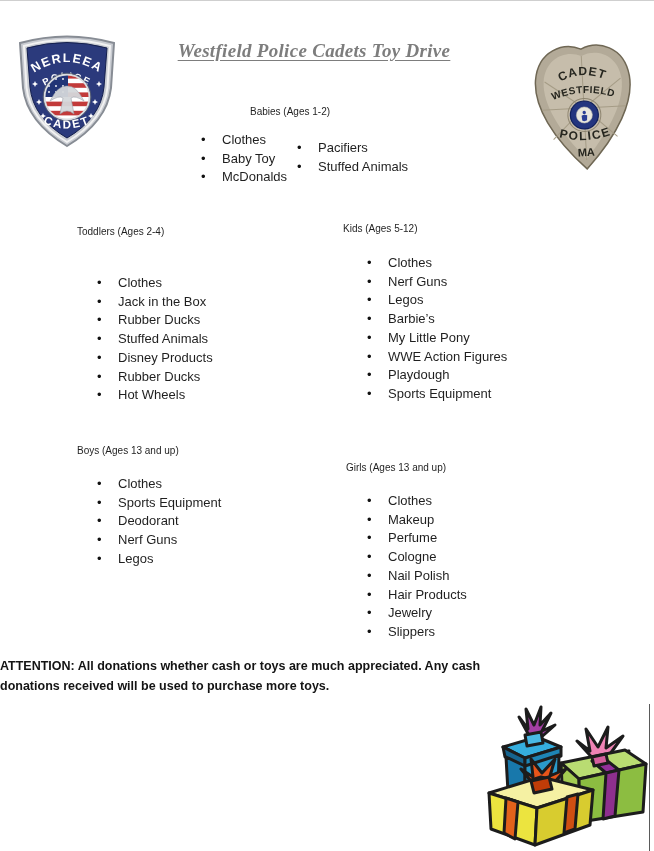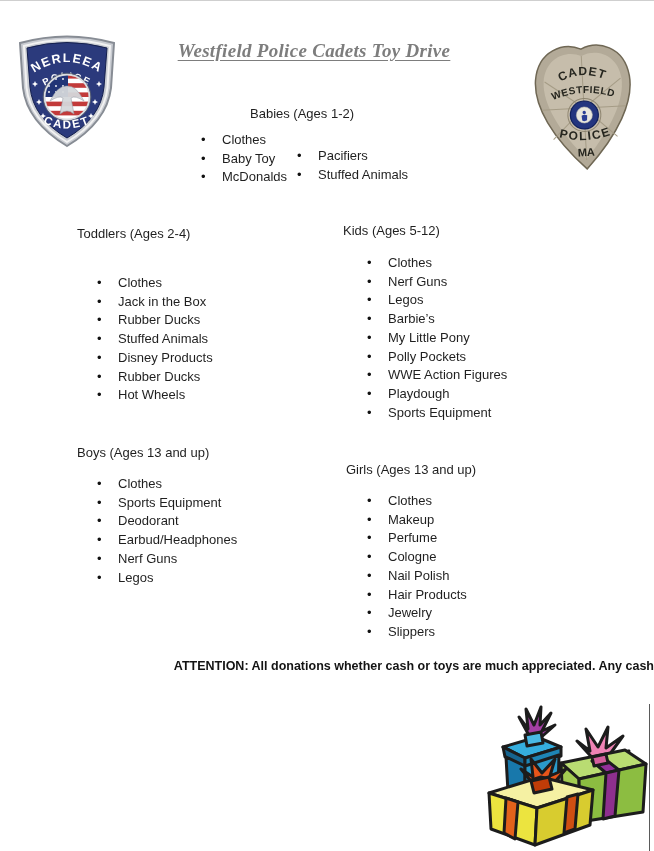--- a/index.html
+++ b/index.html
@@ -8,26 +8,26 @@
     overflow:hidden;font-family:"Liberation Sans",sans-serif;color:#1f1f1f;
     border-top:1px solid #cfcfcf;
   }
   .abs{position:absolute;}
   #title{
     left:0;top:39px;width:628px;text-align:center;
     font-family:"Liberation Serif",serif;font-style:italic;font-weight:bold;
     font-size:19px;color:#7d7d7d;text-decoration:underline;
     text-underline-offset:3px;letter-spacing:.3px;white-space:nowrap;
   }
-  .heading{font-size:13px;color:#1f1f1f;white-space:nowrap;}
+  .heading{font-size:10px;color:#1f1f1f;white-space:nowrap;}
   .doc-list{list-style:none;margin:0;padding:0;font-size:13px;line-height:18.7px;color:#1f1f1f;}
   .doc-list li{position:relative;padding-left:22px;}
   .doc-list li::before{content:"\2022";position:absolute;left:1px;top:0;color:#111;}
   #attention{
-    left:0;top:656px;width:654px;text-align:right;font-weight:bold;
+    left:0;top:656px;width:654px;text-align:left;font-weight:bold;
     font-size:12.5px;line-height:19.5px;color:#141414;
   }
   svg text{font-family:"Liberation Sans",sans-serif;}
 </style>
 </head>
 <body>
 
 <div id="page">
 
   <div id="title" class="abs">Westfield Police Cadets Toy Drive</div>
@@ -125,21 +125,21 @@
       <text x="58" y="114" text-anchor="middle" font-size="11" font-weight="bold" fill="#26261f">MA</text>
     </g>
   </svg>
 
   <div class="abs heading" style="left:250px;top:105px">Babies (Ages 1-2)</div>
   <ul class="abs doc-list" style="left:200px;top:130px">
     <li>Clothes</li>
     <li>Baby Toy</li>
     <li>McDonalds</li>
   </ul>
-  <ul class="abs doc-list" style="left:296px;top:146px">
+  <ul class="abs doc-list" style="left:296px;top:138px">
     <li>Pacifiers</li>
     <li>Stuffed Animals</li>
   </ul>
 
   <div class="abs heading" style="left:77px;top:225px">Toddlers (Ages 2-4)</div>
   <ul class="abs doc-list" style="left:96px;top:273px">
     <li>Clothes</li>
     <li>Jack in the Box</li>
     <li>Rubber Ducks</li>
     <li>Stuffed Animals</li>
@@ -148,50 +148,49 @@
     <li>Hot Wheels</li>
   </ul>
 
   <div class="abs heading" style="left:343px;top:222px">Kids (Ages 5-12)</div>
   <ul class="abs doc-list" style="left:366px;top:253px">
     <li>Clothes</li>
     <li>Nerf Guns</li>
     <li>Legos</li>
     <li>Barbie’s</li>
     <li>My Little Pony</li>
-    <li>Polly Pockets</li>
     <li>WWE Action Figures</li>
     <li>Playdough</li>
     <li>Sports Equipment</li>
   </ul>
 
   <div class="abs heading" style="left:77px;top:444px">Boys (Ages 13 and up)</div>
   <ul class="abs doc-list" style="left:96px;top:474px;width:232px">
     <li>Clothes</li>
     <li>Sports Equipment</li>
     <li>Deodorant</li>
-    <li>Earbud/Headphones</li>
     <li>Nerf Guns</li>
     <li>Legos</li>
   </ul>
 
   <div class="abs heading" style="left:346px;top:461px">Girls (Ages 13 and up)</div>
   <ul class="abs doc-list" style="left:366px;top:491px">
     <li>Clothes</li>
     <li>Makeup</li>
     <li>Perfume</li>
     <li>Cologne</li>
     <li>Nail Polish</li>
     <li>Hair Products</li>
     <li>Jewelry</li>
     <li>Slippers</li>
   </ul>
 
   <div id="attention" class="abs">
     <div>ATTENTION: All donations whether cash or toys are much appreciated. Any cash</div>
+    <div>donations received will be used to purchase more toys.</div>
   </div>
 
   <svg class="abs" style="left:479px;top:700px" width="172" height="151" viewBox="0 0 172 151">
     <g stroke="#1c1c1c" stroke-width="3" stroke-linejoin="round" stroke-linecap="round">
 
       <polygon points="53,40 40,16 49,28 47,8 55,24 62,6 61,24 72,12 63,30 76,24 58,40" fill="#a43fa4"></polygon>
       <polygon points="24,46 58,36 82,46 46,57" fill="#35aede"></polygon>
       <polygon points="24,46 46,57 46,66 26,56" fill="#16648f"></polygon>
       <polygon points="46,57 82,46 82,55 46,66" fill="#1e85b5"></polygon>
       <polygon points="27,56 46,65 46,103 29,91" fill="#1878ab"></polygon>

